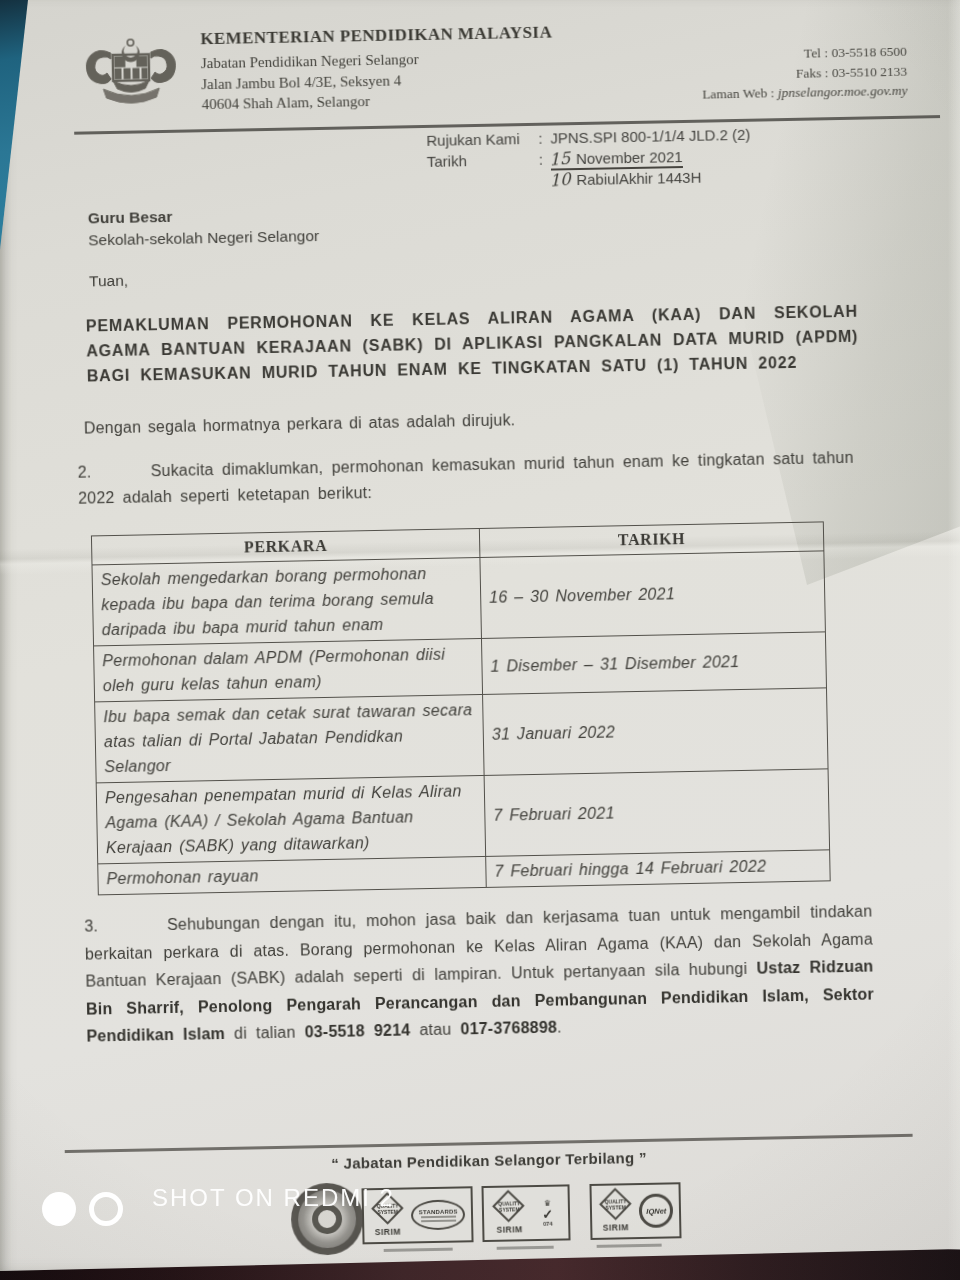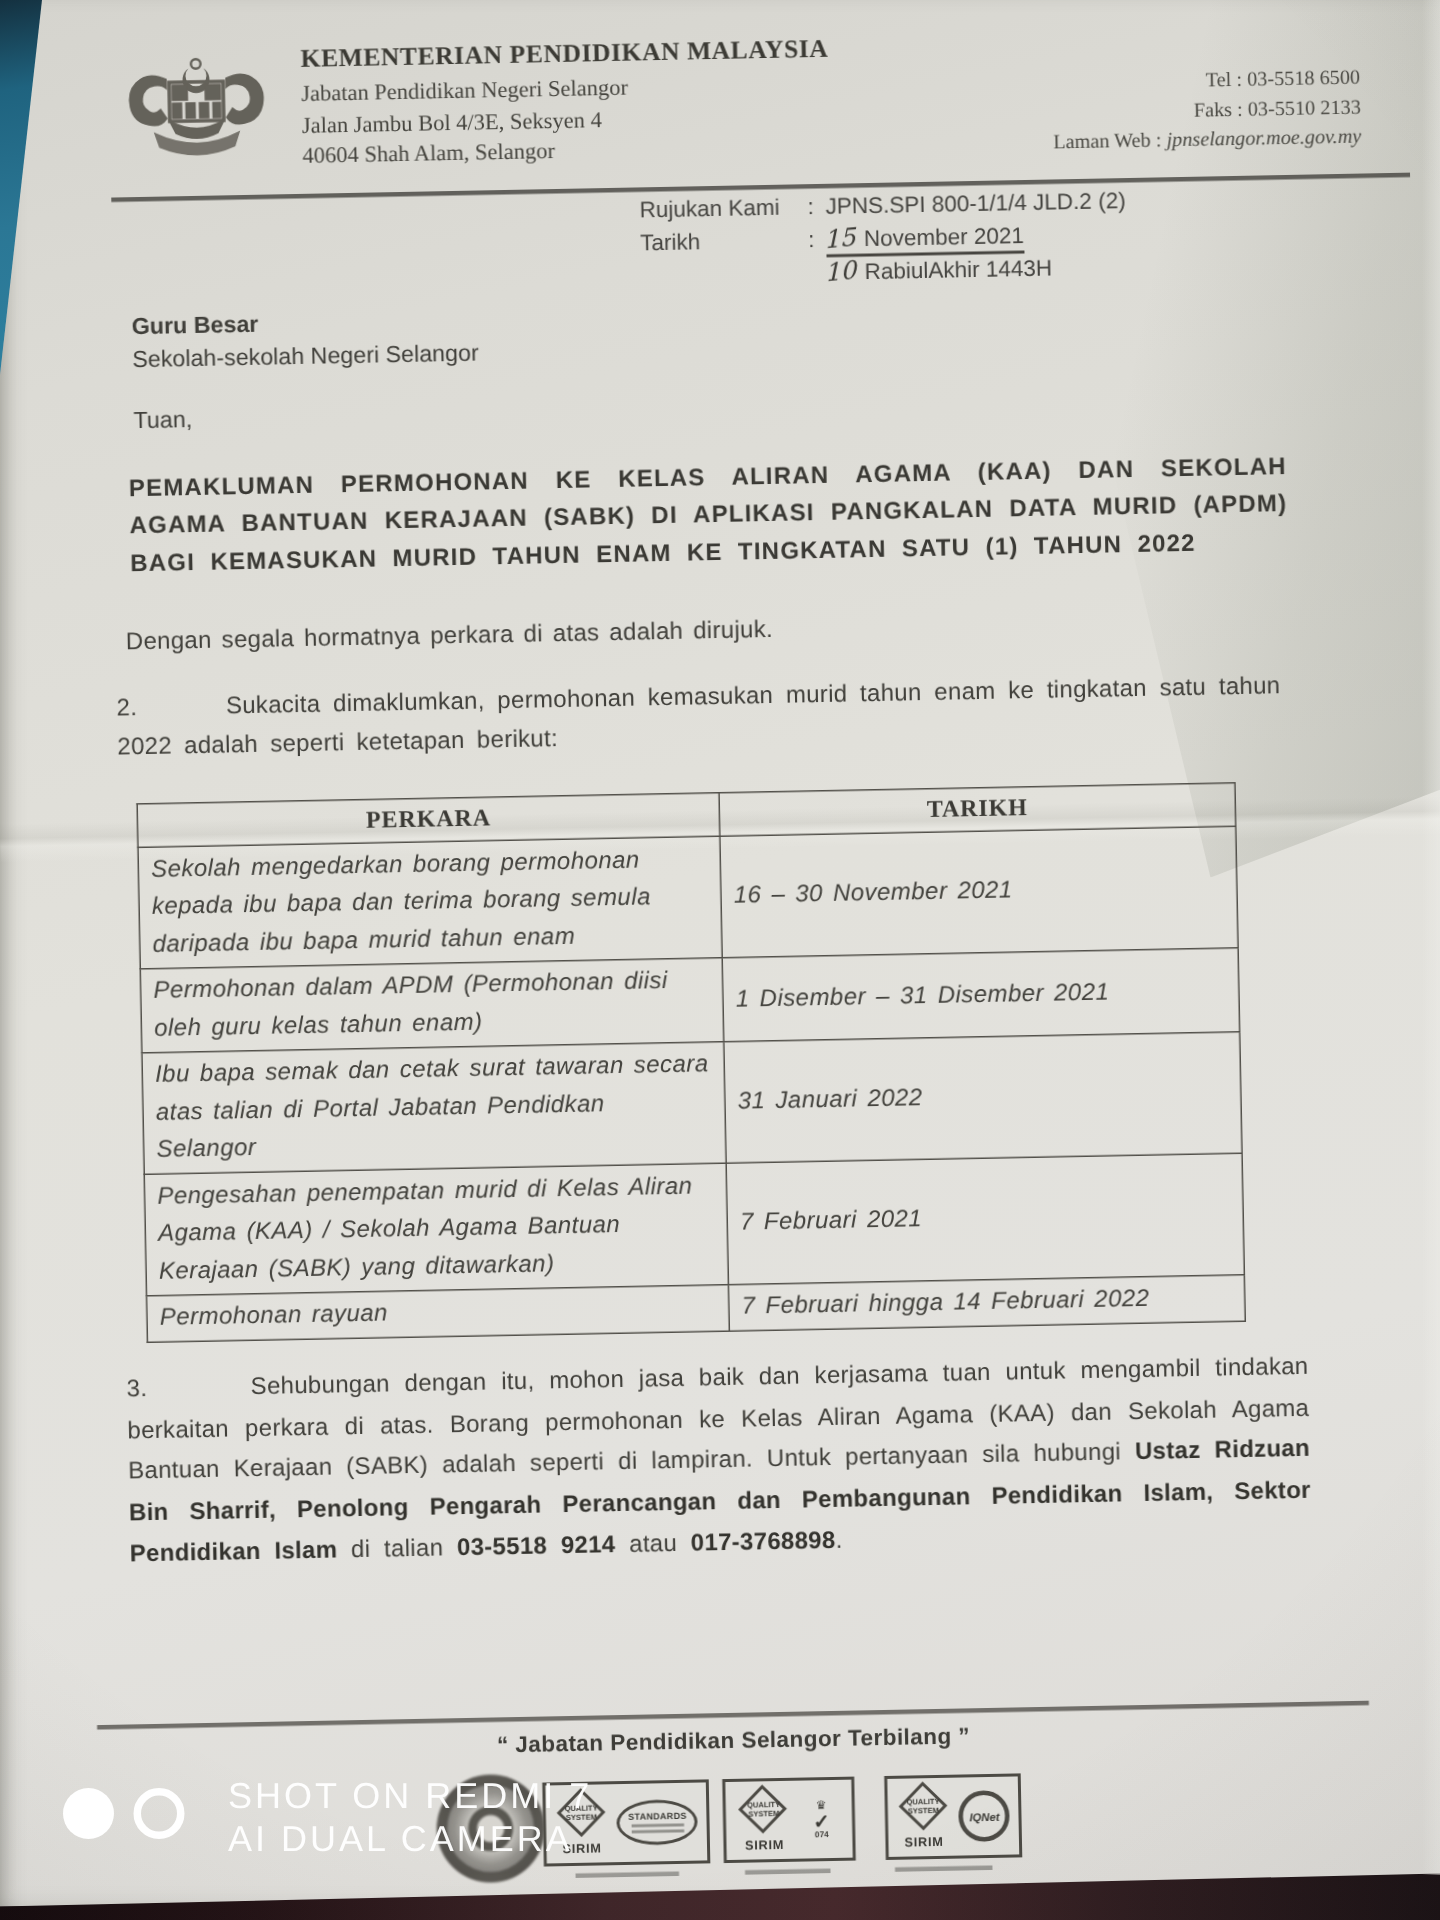--- a/index.html
+++ b/index.html
@@ -262,19 +262,18 @@
         </div>
         <div class="caption-bar"></div>
       </div>
     </div>
   </div>
 
   <div class="watermark">
     <div class="wm-dot"></div>
     <div class="wm-ring"></div>
     <div class="wm-text">
-      <div>SHOT ON REDMI 7</div>
-      <div>AI DUAL CAMERA</div>
+      <div>SHOT ON REDMI 2</div>
     </div>
   </div>
 
   <div class="vignette"></div>
 </div>
 
 </body></html>

